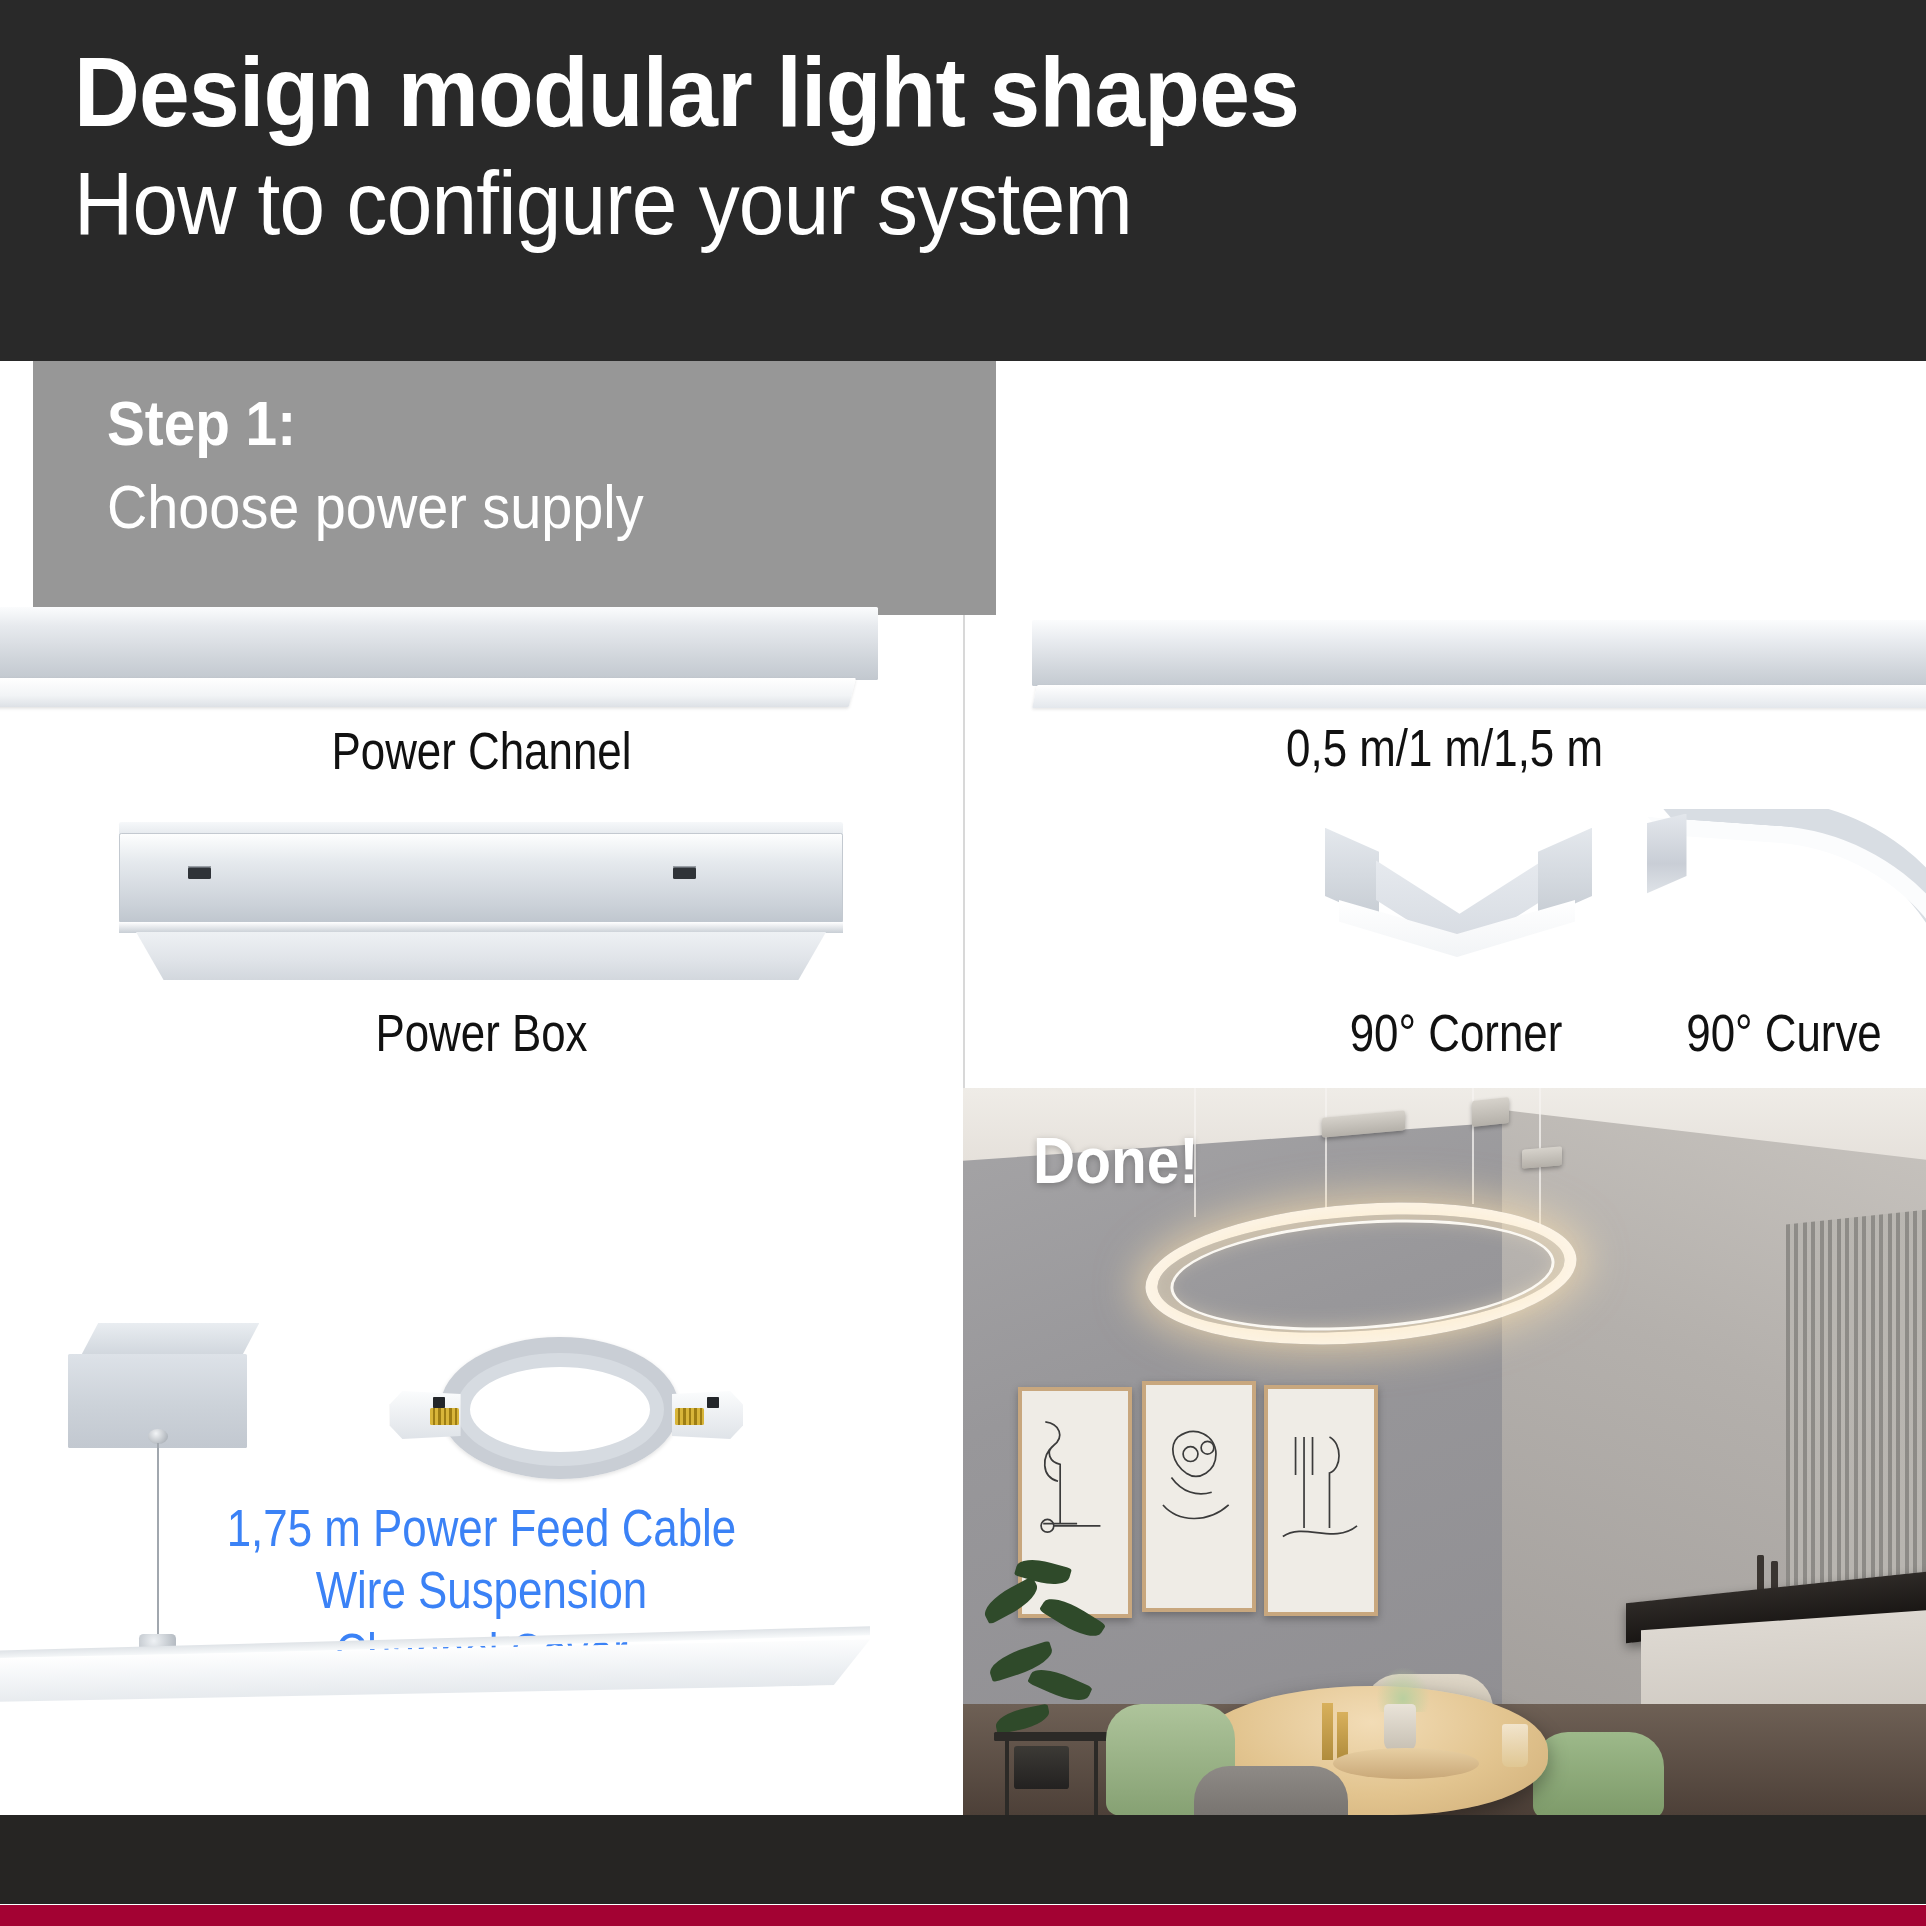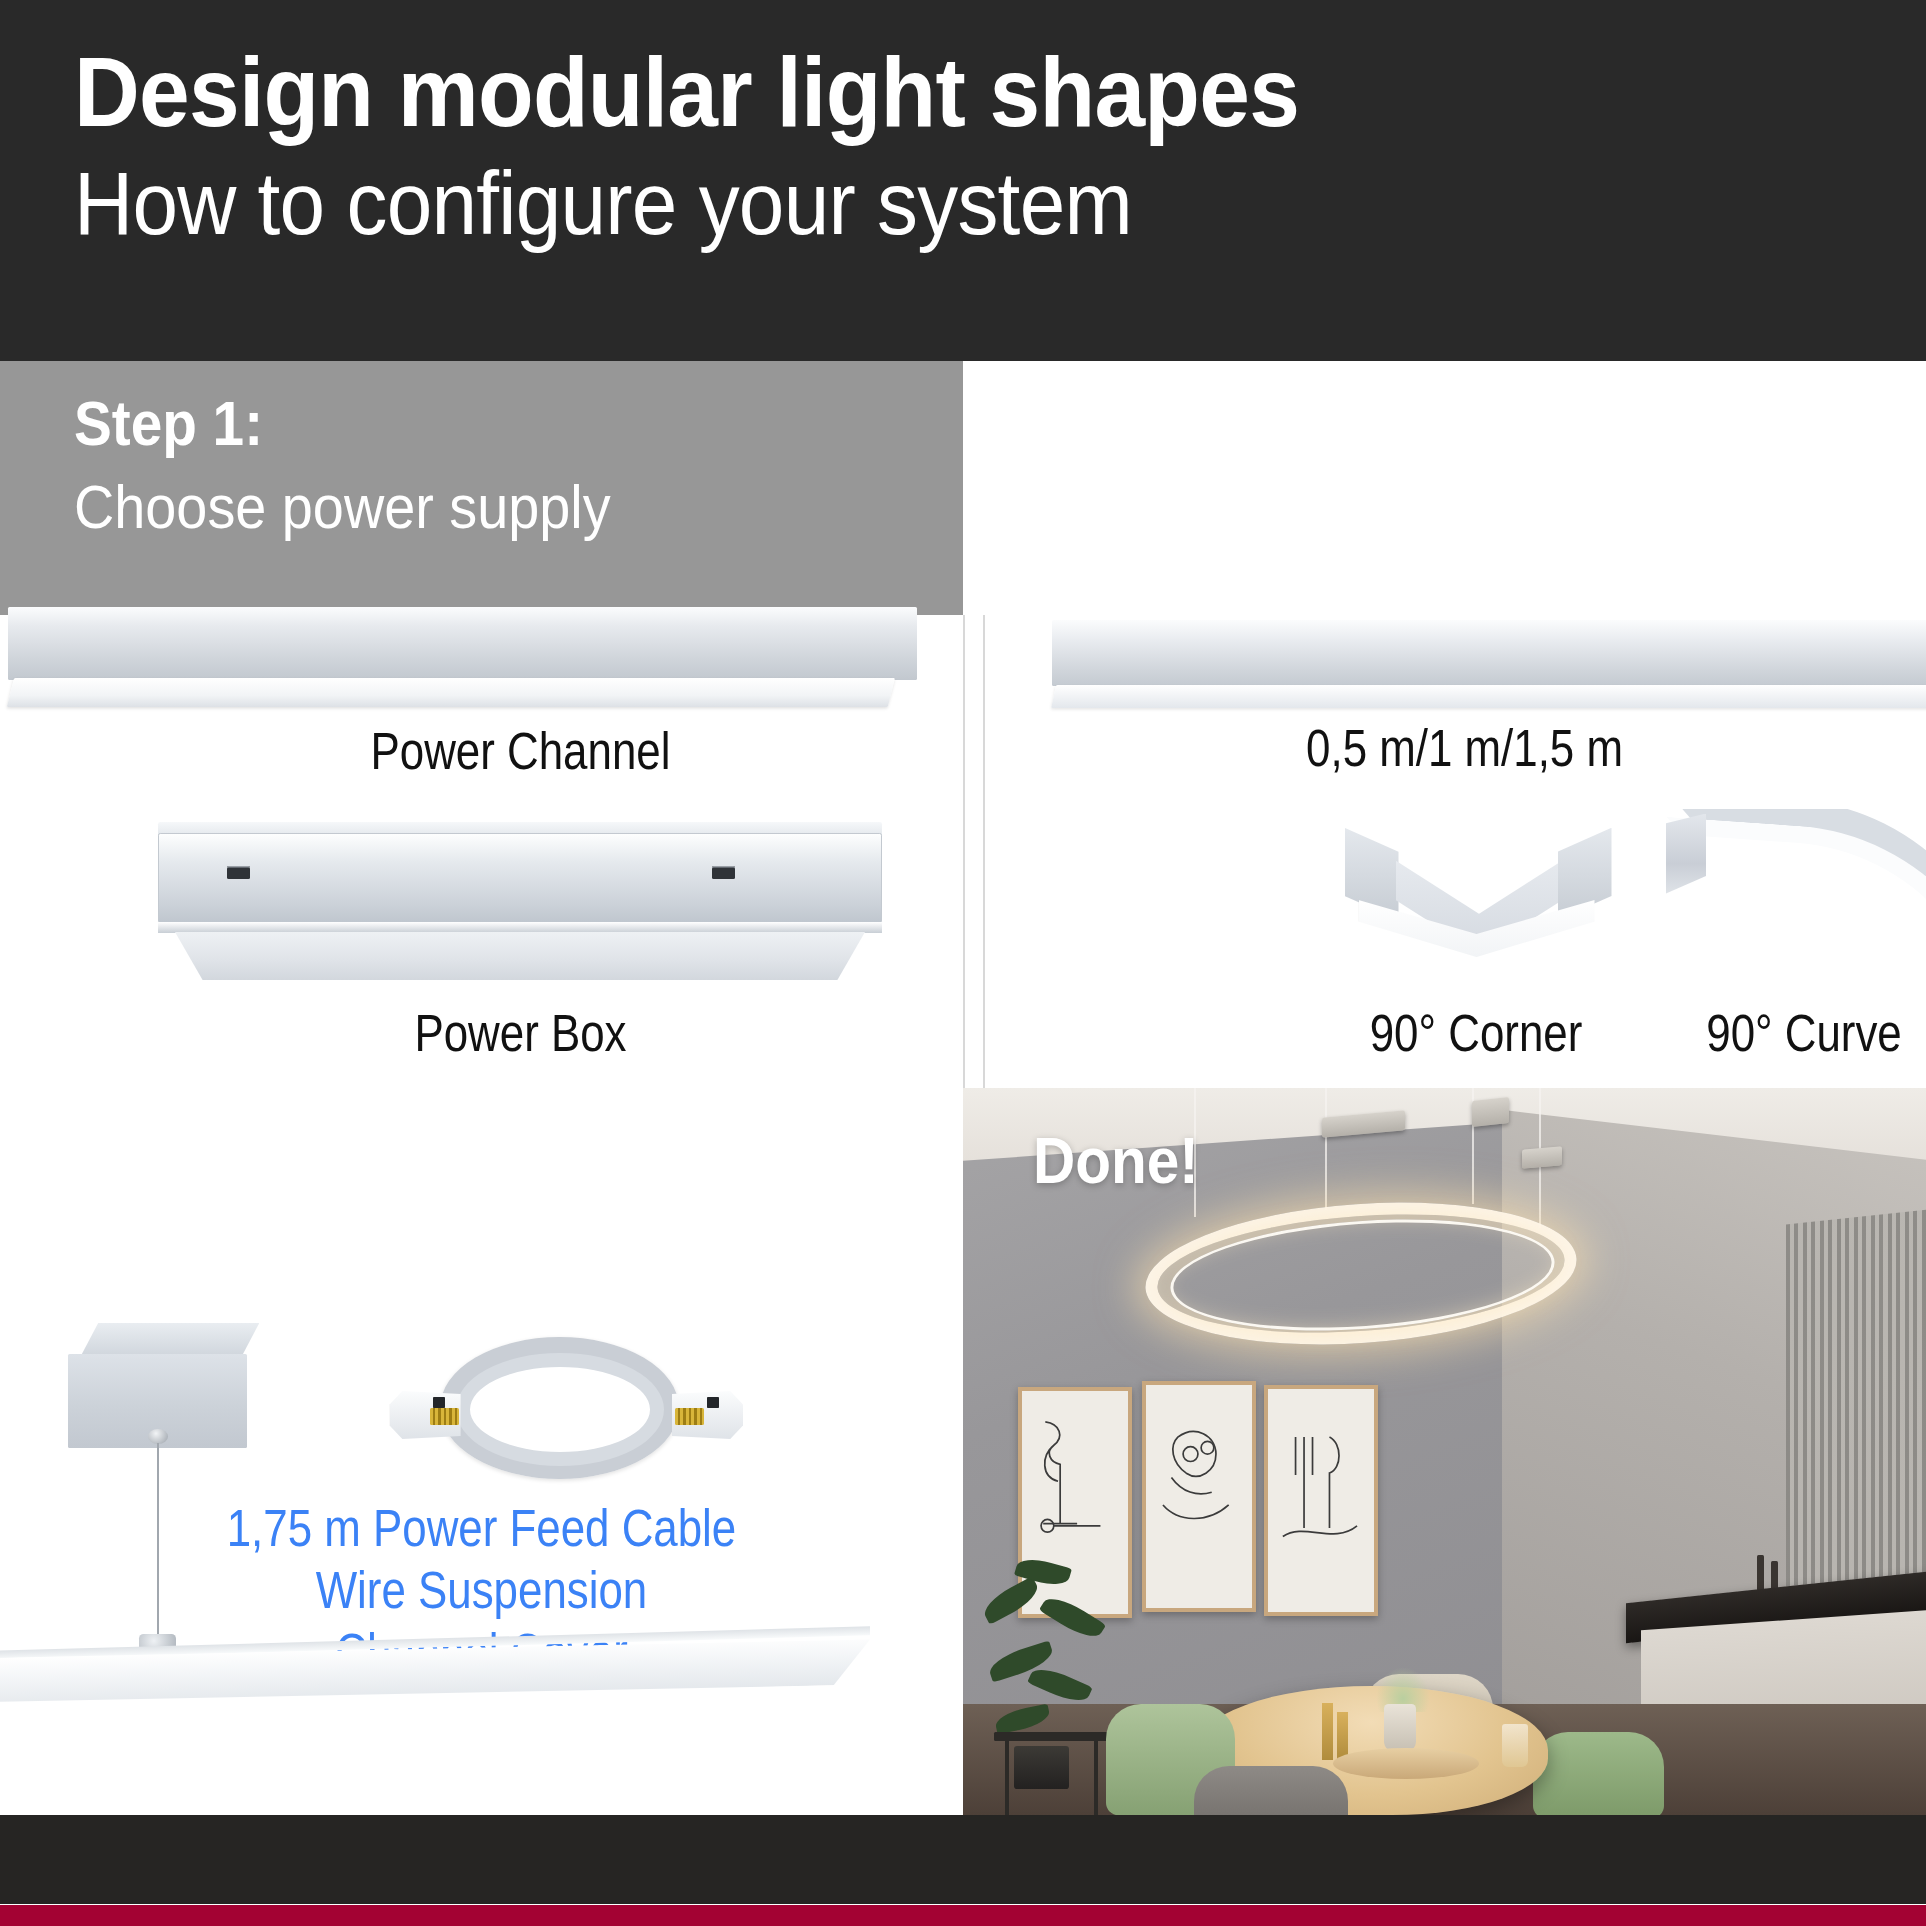--- a/index.html
+++ b/index.html
@@ -20,38 +20,38 @@
     white-space:nowrap;
   }
   .title-sub {
     font-family:"Liberation Sans Narrow","Liberation Sans",sans-serif;
     font-weight:400; font-size:89px; line-height:1.12; color:#ffffff;
     letter-spacing:-0.8px; transform:scaleX(.92); transform-origin:left center;
     white-space:nowrap; margin-top:9.2px;
   }
 
   
-  .steprow { position:absolute; left:0; top:361px; width:1692px; height:254px; display:flex; }
+  .steprow { position:absolute; left:0; top:361px; width:1692px; height:254px; display:flex;padding-left:33px; }
   .stephdr { width:963px; height:254px; padding:29px 0 0 74px; position:relative; }
   .stephdr.s1 { background:#979797; }
   .stephdr.s2 { background:#6e6e6e; }
   .stephdr.s2:before{ content:""; position:absolute; left:0; top:0; width:2.3px; height:254px; background:#ffffff; }
   .step-kicker {
     font-family:"Liberation Sans Narrow","Liberation Sans",sans-serif;
     font-weight:700; font-size:63px; line-height:1.05; color:#fff;
     transform:scaleX(.9); transform-origin:left center; white-space:nowrap;
   }
   .step-text {
     font-family:"Liberation Sans Narrow","Liberation Sans",sans-serif;
     font-weight:400; font-size:62px; line-height:1.1; color:#fff; margin-top:17px;
     transform:scaleX(.9); transform-origin:left center; white-space:nowrap;
   }
 
   
-  .prodrow { position:absolute; left:0; top:615px; width:1926px; height:473px; display:flex; background:#fff;padding-left:39px; }
+  .prodrow { position:absolute; left:0; top:615px; width:1926px; height:473px; display:flex; background:#fff; }
   .quad { width:963px; height:473px; position:relative; background:#fff; }
   .quad.right:before{ content:""; position:absolute; left:0; top:0; width:2.3px; height:473px; background:#d8d8d8; }
 
   .caption {
     position:absolute; text-align:center;
     font-family:"Liberation Sans Narrow","Liberation Sans",sans-serif;
     font-weight:400; color:#111; white-space:nowrap;
     transform:scaleX(.86); font-size:51px; line-height:1.12;
   }
 

